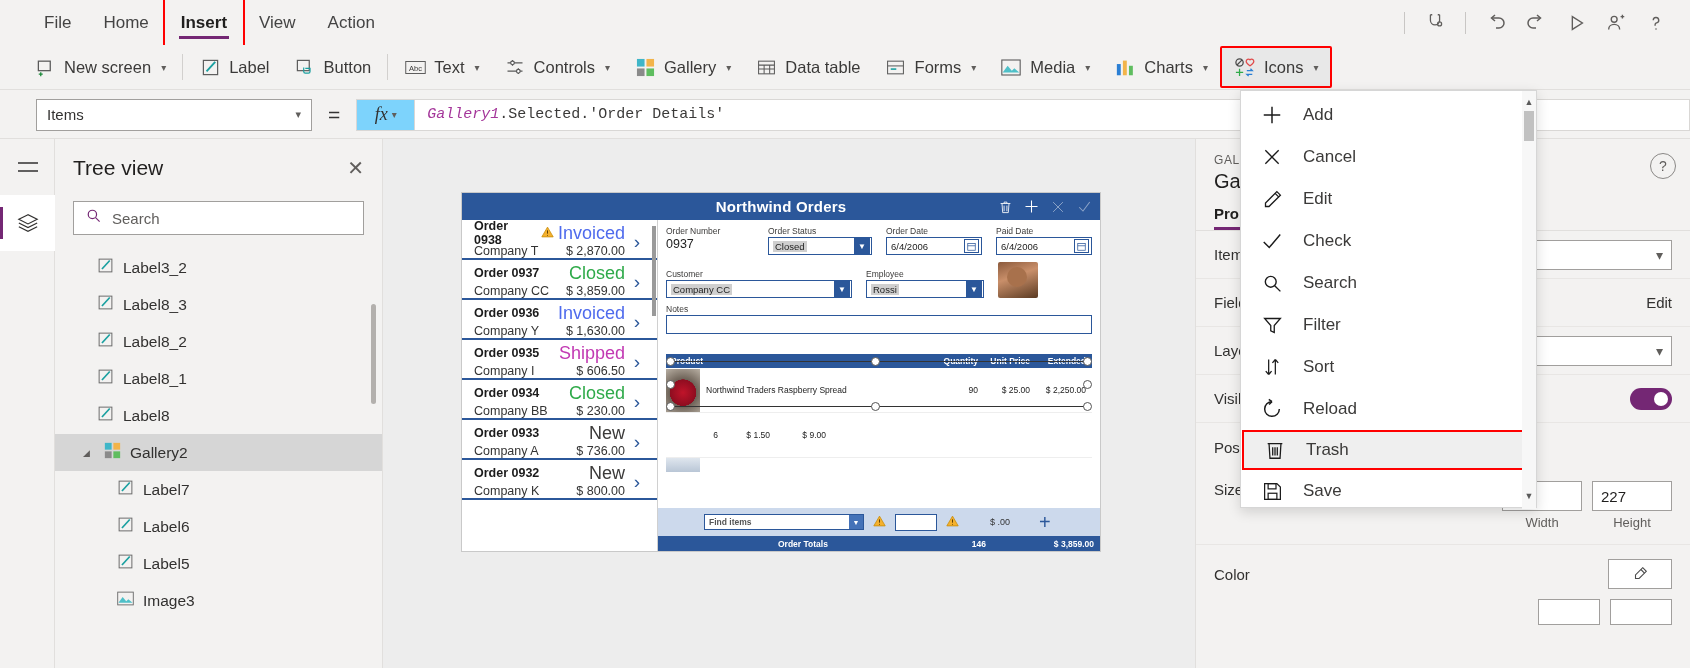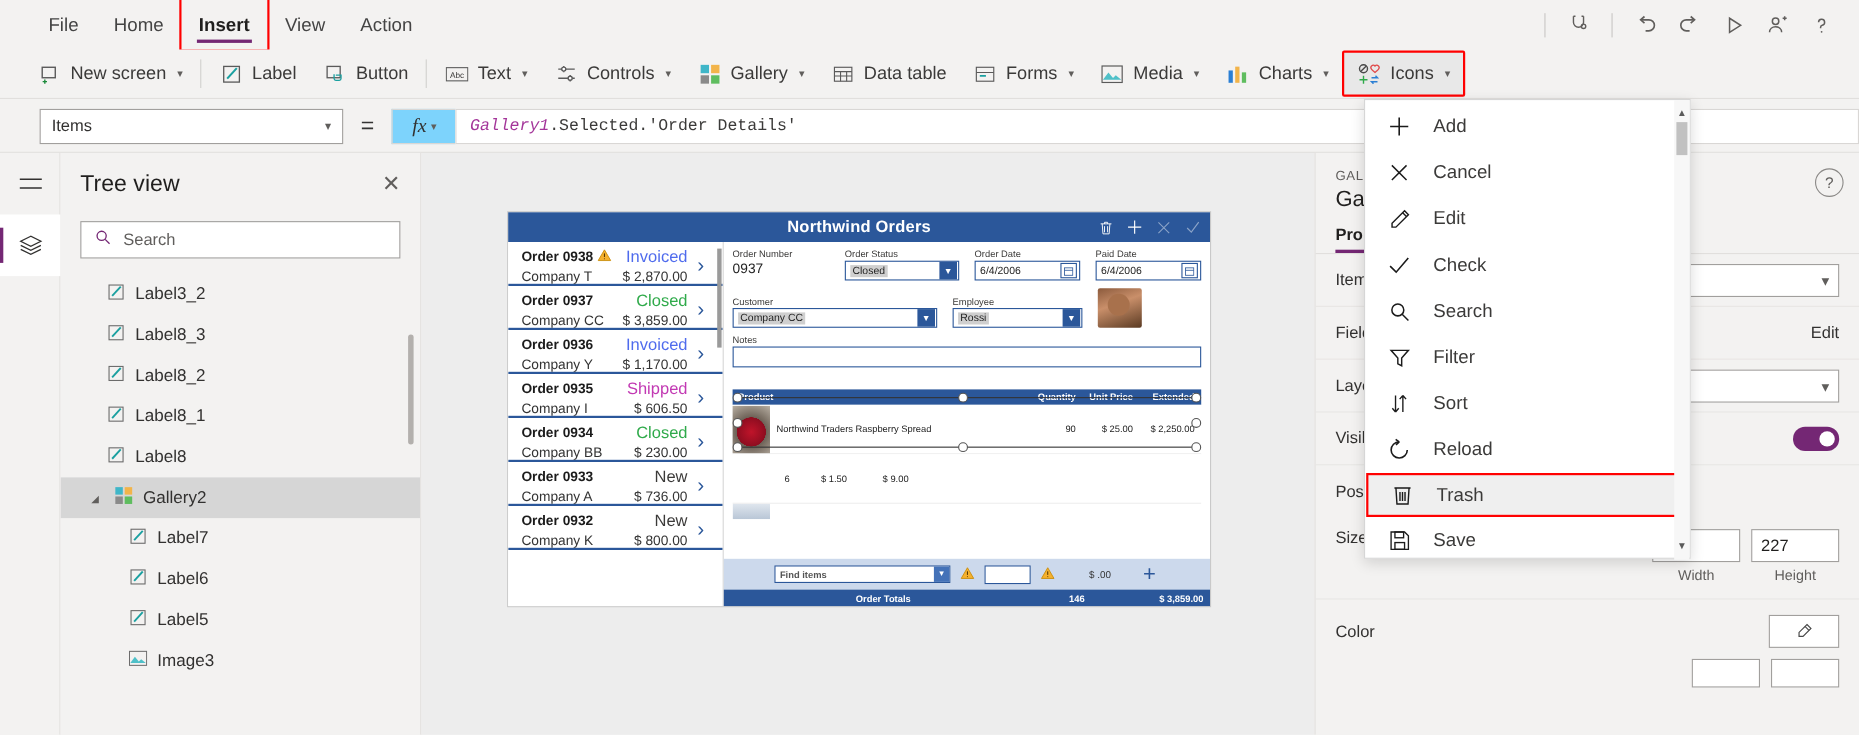--- a/index.html
+++ b/index.html
@@ -160,21 +160,21 @@
     width: 218px; background: #ffffff; border-right: 1px solid #d0d0d0;
     position: relative; overflow: hidden;
   }
   .order-item {
     height: 40px; padding: 4px 12px 4px 12px; border-bottom: 2px solid #2b579a;
     display: grid; grid-template-columns: 1fr auto 16px;
     grid-template-rows: 18px 18px; align-items: center; column-gap: 4px;
     cursor: pointer;
   }
   .oi-num { font-size: 12.5px; font-weight: bold; color: #1b1b1b; display:flex; align-items:center; gap:4px;}
-  .oi-status { font-size: 15px; text-align: right; }
+  .oi-status { font-size: 18px; text-align: right; }
   .oi-comp { font-size: 12.5px; color: #333; }
   .oi-amt { font-size: 12.5px; color: #333; text-align: right; }
   .oi-chev {
     grid-row: 1 / span 2; grid-column: 3; color: #2b579a; font-size: 19px;
     display:flex; align-items:center; justify-content:center; font-weight: 300;
   }
   .ol-scroll {
     position: absolute; right: 1px; top: 6px; width: 4px; height: 90px;
     background: #9a9a9a;
   }
@@ -771,21 +771,21 @@
             <div class="oi-chev">›</div>
             <div class="oi-comp">Company CC</div>
             <div class="oi-amt">$ 3,859.00</div>
           </div>
 
           <div class="order-item">
             <div class="oi-num">Order 0936</div>
             <div class="oi-status" style="color:#4f6bed">Invoiced</div>
             <div class="oi-chev">›</div>
             <div class="oi-comp">Company Y</div>
-            <div class="oi-amt">$ 1,170.00</div>
+            <div class="oi-amt">$ 1,630.00</div>
           </div>
 
           <div class="order-item">
             <div class="oi-num">Order 0935</div>
             <div class="oi-status" style="color:#c239b3">Shipped</div>
             <div class="oi-chev">›</div>
             <div class="oi-comp">Company I</div>
             <div class="oi-amt">$ 606.50</div>
           </div>
 

